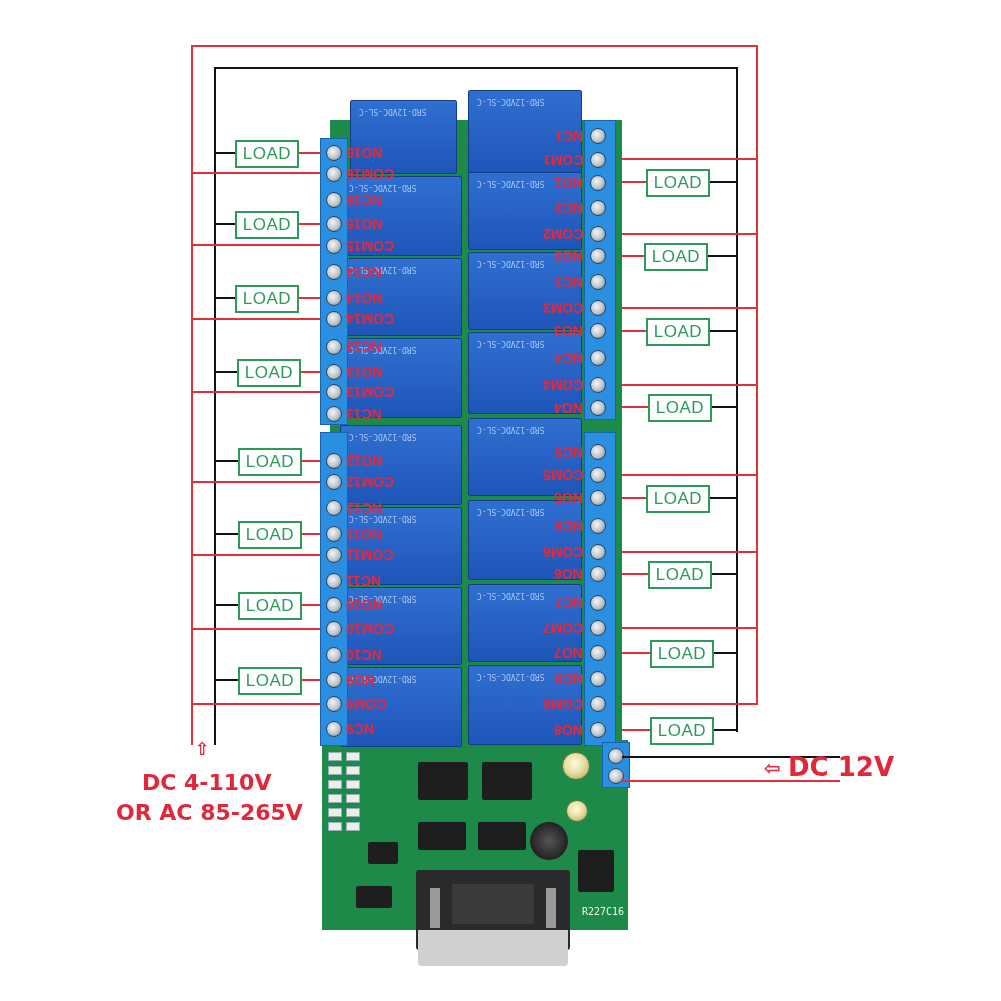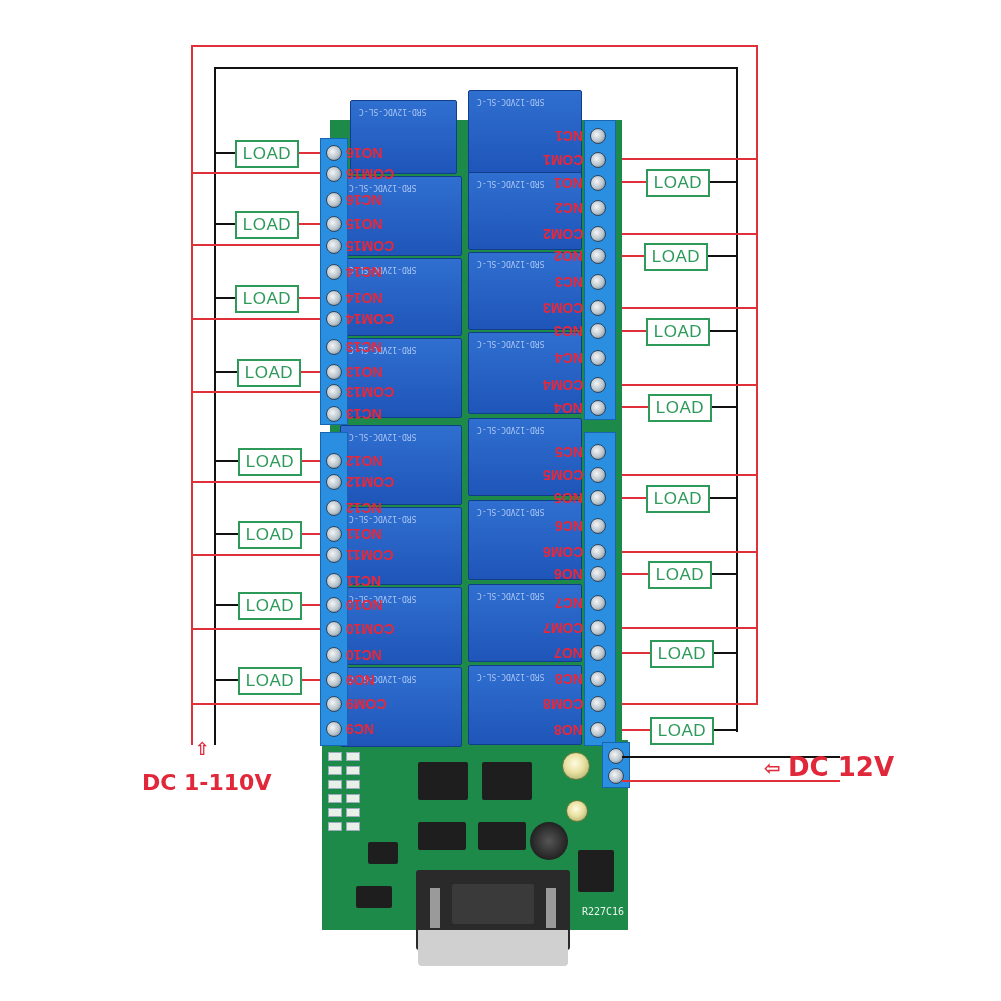--- a/index.html
+++ b/index.html
@@ -317,15 +317,16 @@
 
     <span style="position:absolute;left:582px;top:906px;font-size:10px;color:#e8f5e8;font-family:'DejaVu Sans Mono',monospace;">R227C16</span>
   </div>
 
   <div class="wire-k" style="left:622px;top:756px;width:218px;height:2px;"></div>
   <div class="wire-r" style="left:622px;top:780px;width:218px;height:2px;"></div>
   <span class="pwr-text" style="left:764px;top:756px;font-size:20px;">⇦</span>
   <span class="pwr-text" style="left:788px;top:752px;font-size:26px;">DC 12V</span>
 
   <span class="pwr-text" style="left:195px;top:738px;font-size:18px;">⇧</span>
-  <span class="pwr-text" style="left:142px;top:770px;font-size:22px;">DC 1-110V</span>
+  <span class="pwr-text" style="left:142px;top:770px;font-size:22px;">DC 4-110V</span>
+  <span class="pwr-text" style="left:116px;top:800px;font-size:22px;">OR AC 85-265V</span>
 
 </div>
 
 </body></html>

